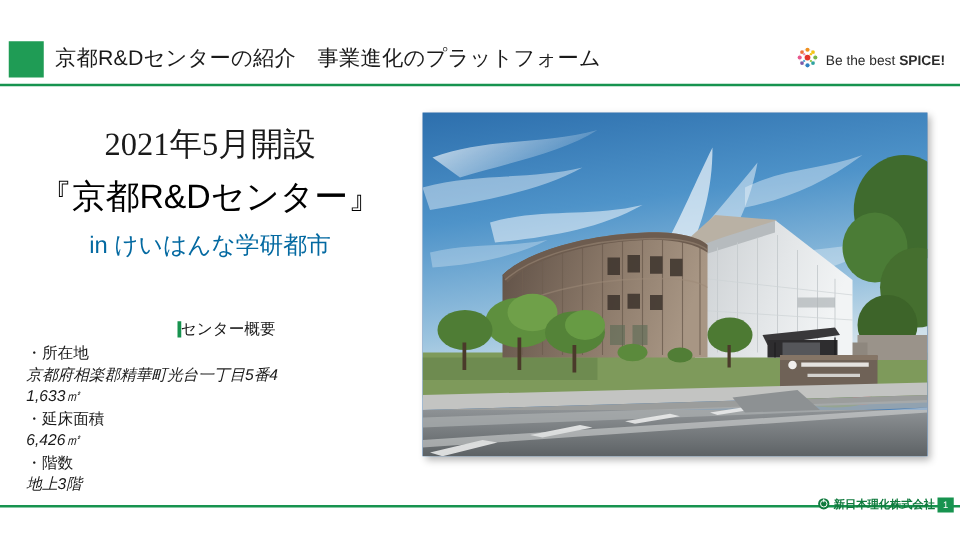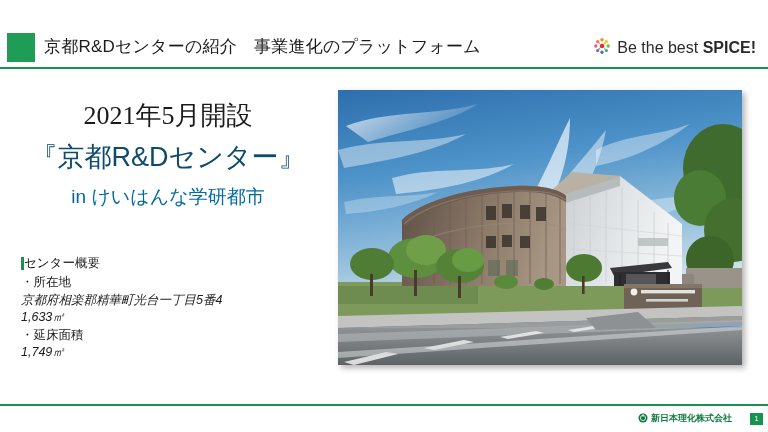--- a/index.html
+++ b/index.html
@@ -45,21 +45,21 @@
     background: #17934f;
   }
   #brand-lockup {
     position: absolute;
     right: 8px; top: 12px;
     display: flex;
     align-items: center;
     gap: 5px;
   }
   #brand-tagline {
-    font-size: 16px;
+    font-size: 11px;
     color: #2b2b2b;
     white-space: nowrap;
     text-align: right;
   }
   #brand-tagline b { font-weight: bold; }
 
   
   #title-block {
     position: absolute;
     left: 0; top: 96px;
@@ -69,21 +69,21 @@
   #title-line-1 {
     font-size: 26px;
     line-height: 40px;
     color: #1a1a1a;
     white-space: nowrap;
     font-family: Liberation Serif, serif;
   }
   #title-line-2 {
     font-size: 27px;
     line-height: 42px;
-    color: #0c4a6e;
+    color: #000000;
     white-space: nowrap;
   }
   #title-line-3 {
     font-size: 19px;
     line-height: 34px;
     color: #0369a1;
     white-space: nowrap;
     margin-top: 2px;
   }
 
@@ -93,20 +93,21 @@
     left: 21px; top: 255px;
     width: 320px;
   }
   #overview-heading {
     display: flex;
     align-items: center;
     gap: 0;
     font-size: 12.5px;
     color: #1a1a1a;
     margin-bottom: 2px;
+    justify-content: center;
   }
   #overview-heading-bar {
     display: inline-block;
     width: 3px; height: 13px;
     background: #17934f;
   }
   .spec-row {
     display: flex;
     font-size: 12.5px;
     line-height: 17.5px;
@@ -130,24 +131,24 @@
 
   
   #footer-rule {
     position: absolute;
     left: 0; top: 404px;
     width: 768px; height: 2px;
     background: #17934f;
   }
   #footer-lockup {
     position: absolute;
-    right: 5px; top: 412px;
+    right: 5px; top: 397px;
     display: flex;
     align-items: center;
-    gap: 18px;
+    gap: 2px;
   }
   #footer-company {
     display: flex;
     align-items: center;
     gap: 3px;
     font-size: 9px;
     font-weight: bold;
     color: #0f7a3d;
     white-space: nowrap;
   }
@@ -207,21 +208,25 @@
 
   <div class="spec-row">
     <span class="spec-label">・所在地</span>
     <span class="spec-value">京都府相楽郡精華町光台一丁目5番4</span>
   </div>
   <div class="spec-row">
     <span class="spec-value">1,633㎡</span>
   </div>
   <div class="spec-row">
     <span class="spec-label">・延床面積</span>
-    <span class="spec-value">1,749㎡</span>
+    <span class="spec-value">6,426㎡</span>
+  </div>
+  <div class="spec-row">
+    <span class="spec-label">・階数</span>
+    <span class="spec-value">地上3階</span>
   </div>
 </div>
 
 <div id="photo-frame">
   <svg id="photo" viewBox="0 0 404 275" preserveAspectRatio="none" aria-hidden="true">
     <defs>
       <linearGradient id="skyGrad" x1="0" y1="0" x2="0.25" y2="1">
         <stop offset="0%" stop-color="#2d6fad"></stop>
         <stop offset="40%" stop-color="#4e93c9"></stop>
         <stop offset="80%" stop-color="#9cc4df"></stop>

